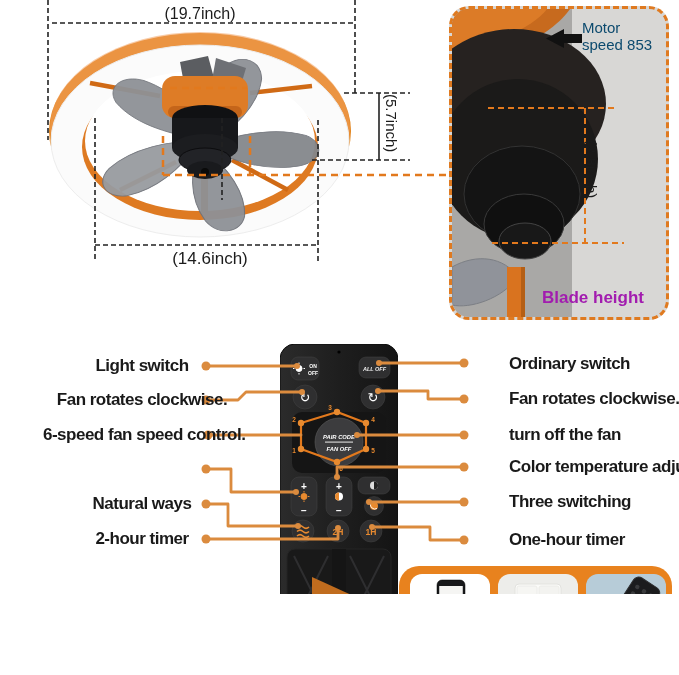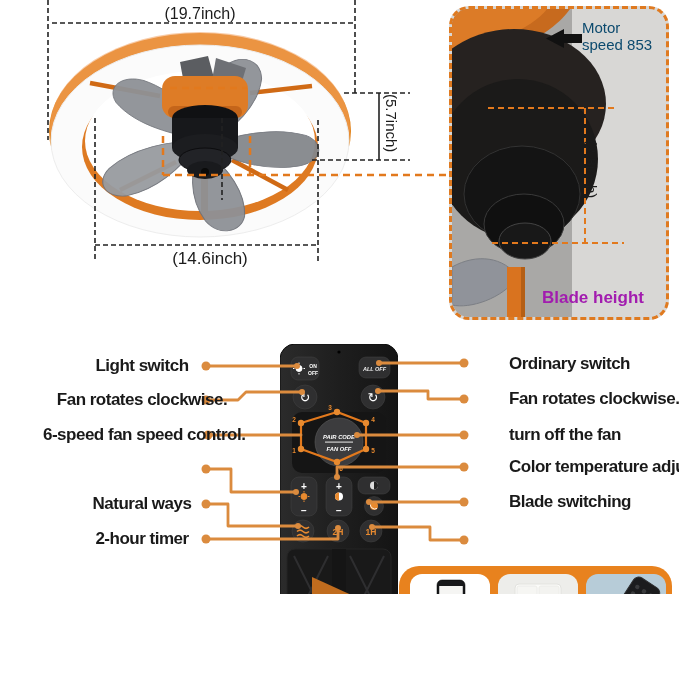--- a/index.html
+++ b/index.html
@@ -311,21 +311,22 @@
   <div class="abs lbl lbl-left" style="top:356px">Light switch</div>
   <div class="abs lbl lbl-left" style="top:390px">Fan rotates clockwise.</div>
   <div class="abs lbl lbl-left" style="top:425px">6-speed fan speed control.</div>
   <div class="abs lbl lbl-left" style="top:494px">Natural ways</div>
   <div class="abs lbl lbl-left" style="top:529px">2-hour timer</div>
 
   <div class="abs lbl lbl-right" style="top:354px">Ordinary switch</div>
   <div class="abs lbl lbl-right" style="top:389px">Fan rotates clockwise.</div>
   <div class="abs lbl lbl-right" style="top:425px">turn off the fan</div>
   <div class="abs lbl lbl-right" style="top:457px">Color temperature adjustment</div>
-  <div class="abs lbl lbl-right" style="top:492px">Blade switching</div>
+  <div class="abs lbl lbl-right" style="top:492px">Three switching</div>
+  <div class="abs lbl lbl-right" style="top:530px">One-hour timer</div>
 
   <div class="abs" id="footer-title">Three ways to control</div>
 
   <svg class="abs noptr" style="left:225px;top:572px" width="170" height="82" viewBox="0 0 170 82">
     <rect x="2" y="25" width="88" height="32" fill="#F0A55C"></rect>
     <polygon points="87,5 87,77 166,41" fill="#C06C1E"></polygon>
   </svg>
 
   <div class="abs" id="three-ways-frame">
 

